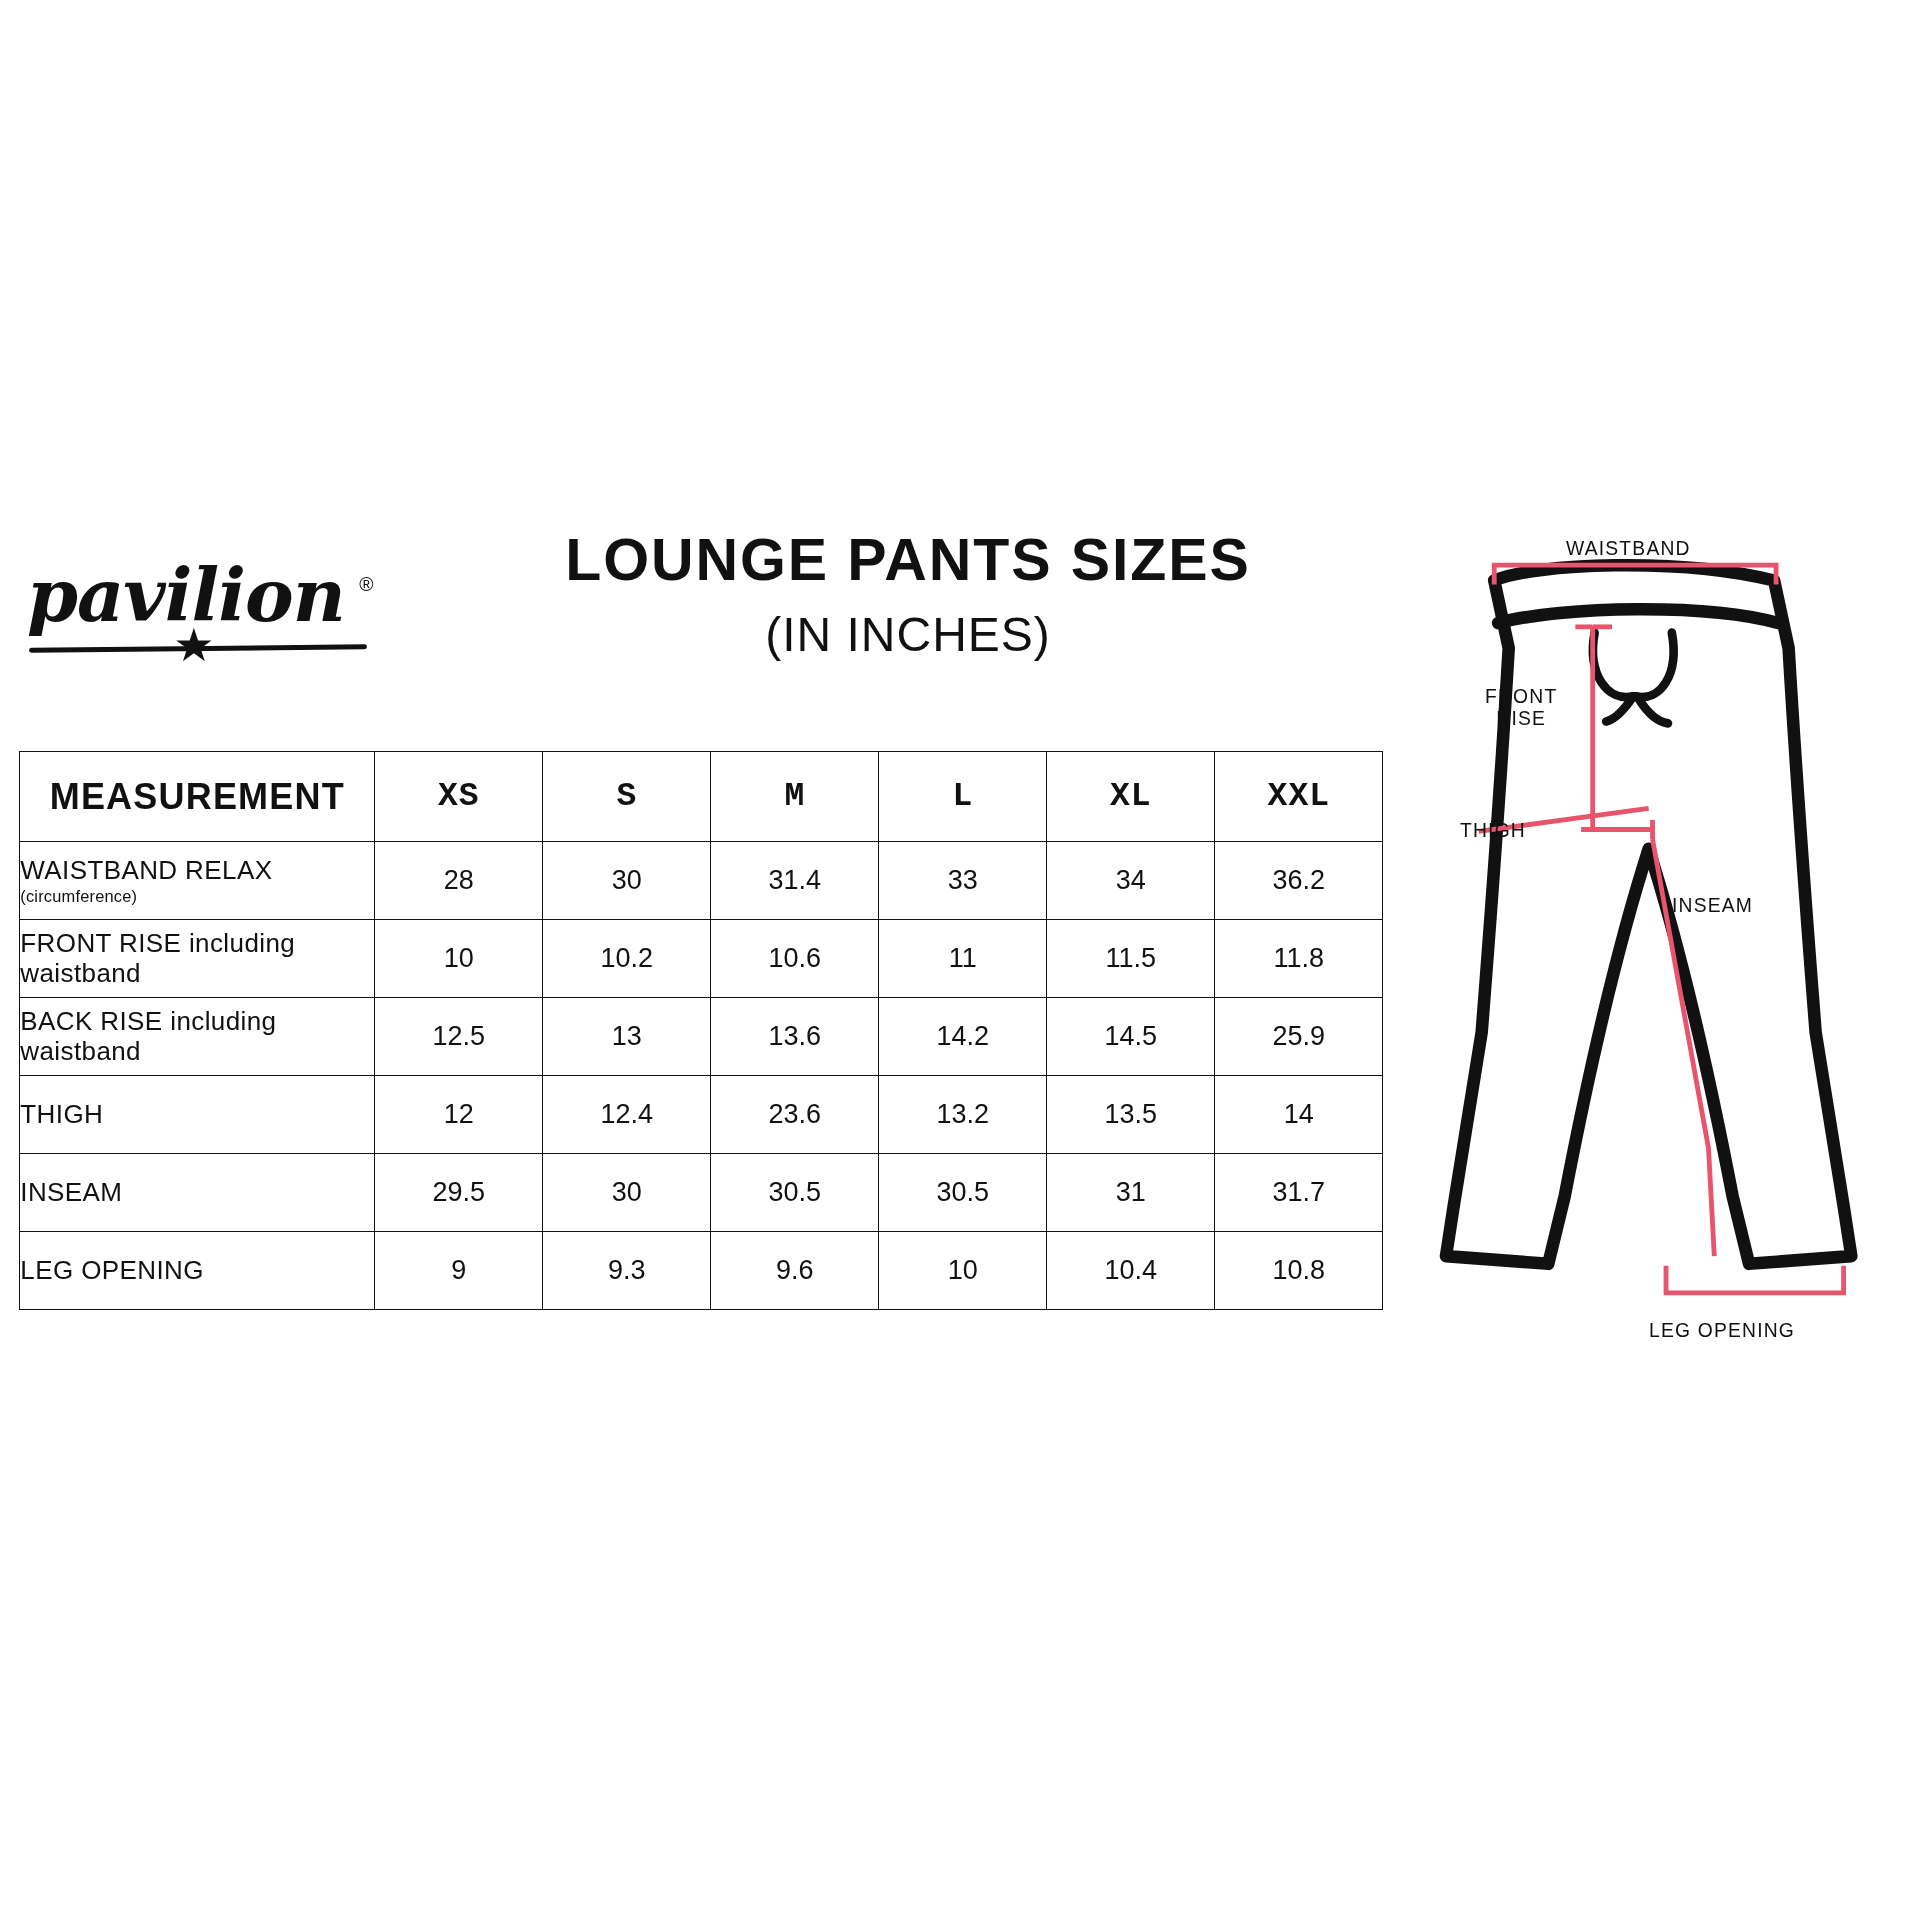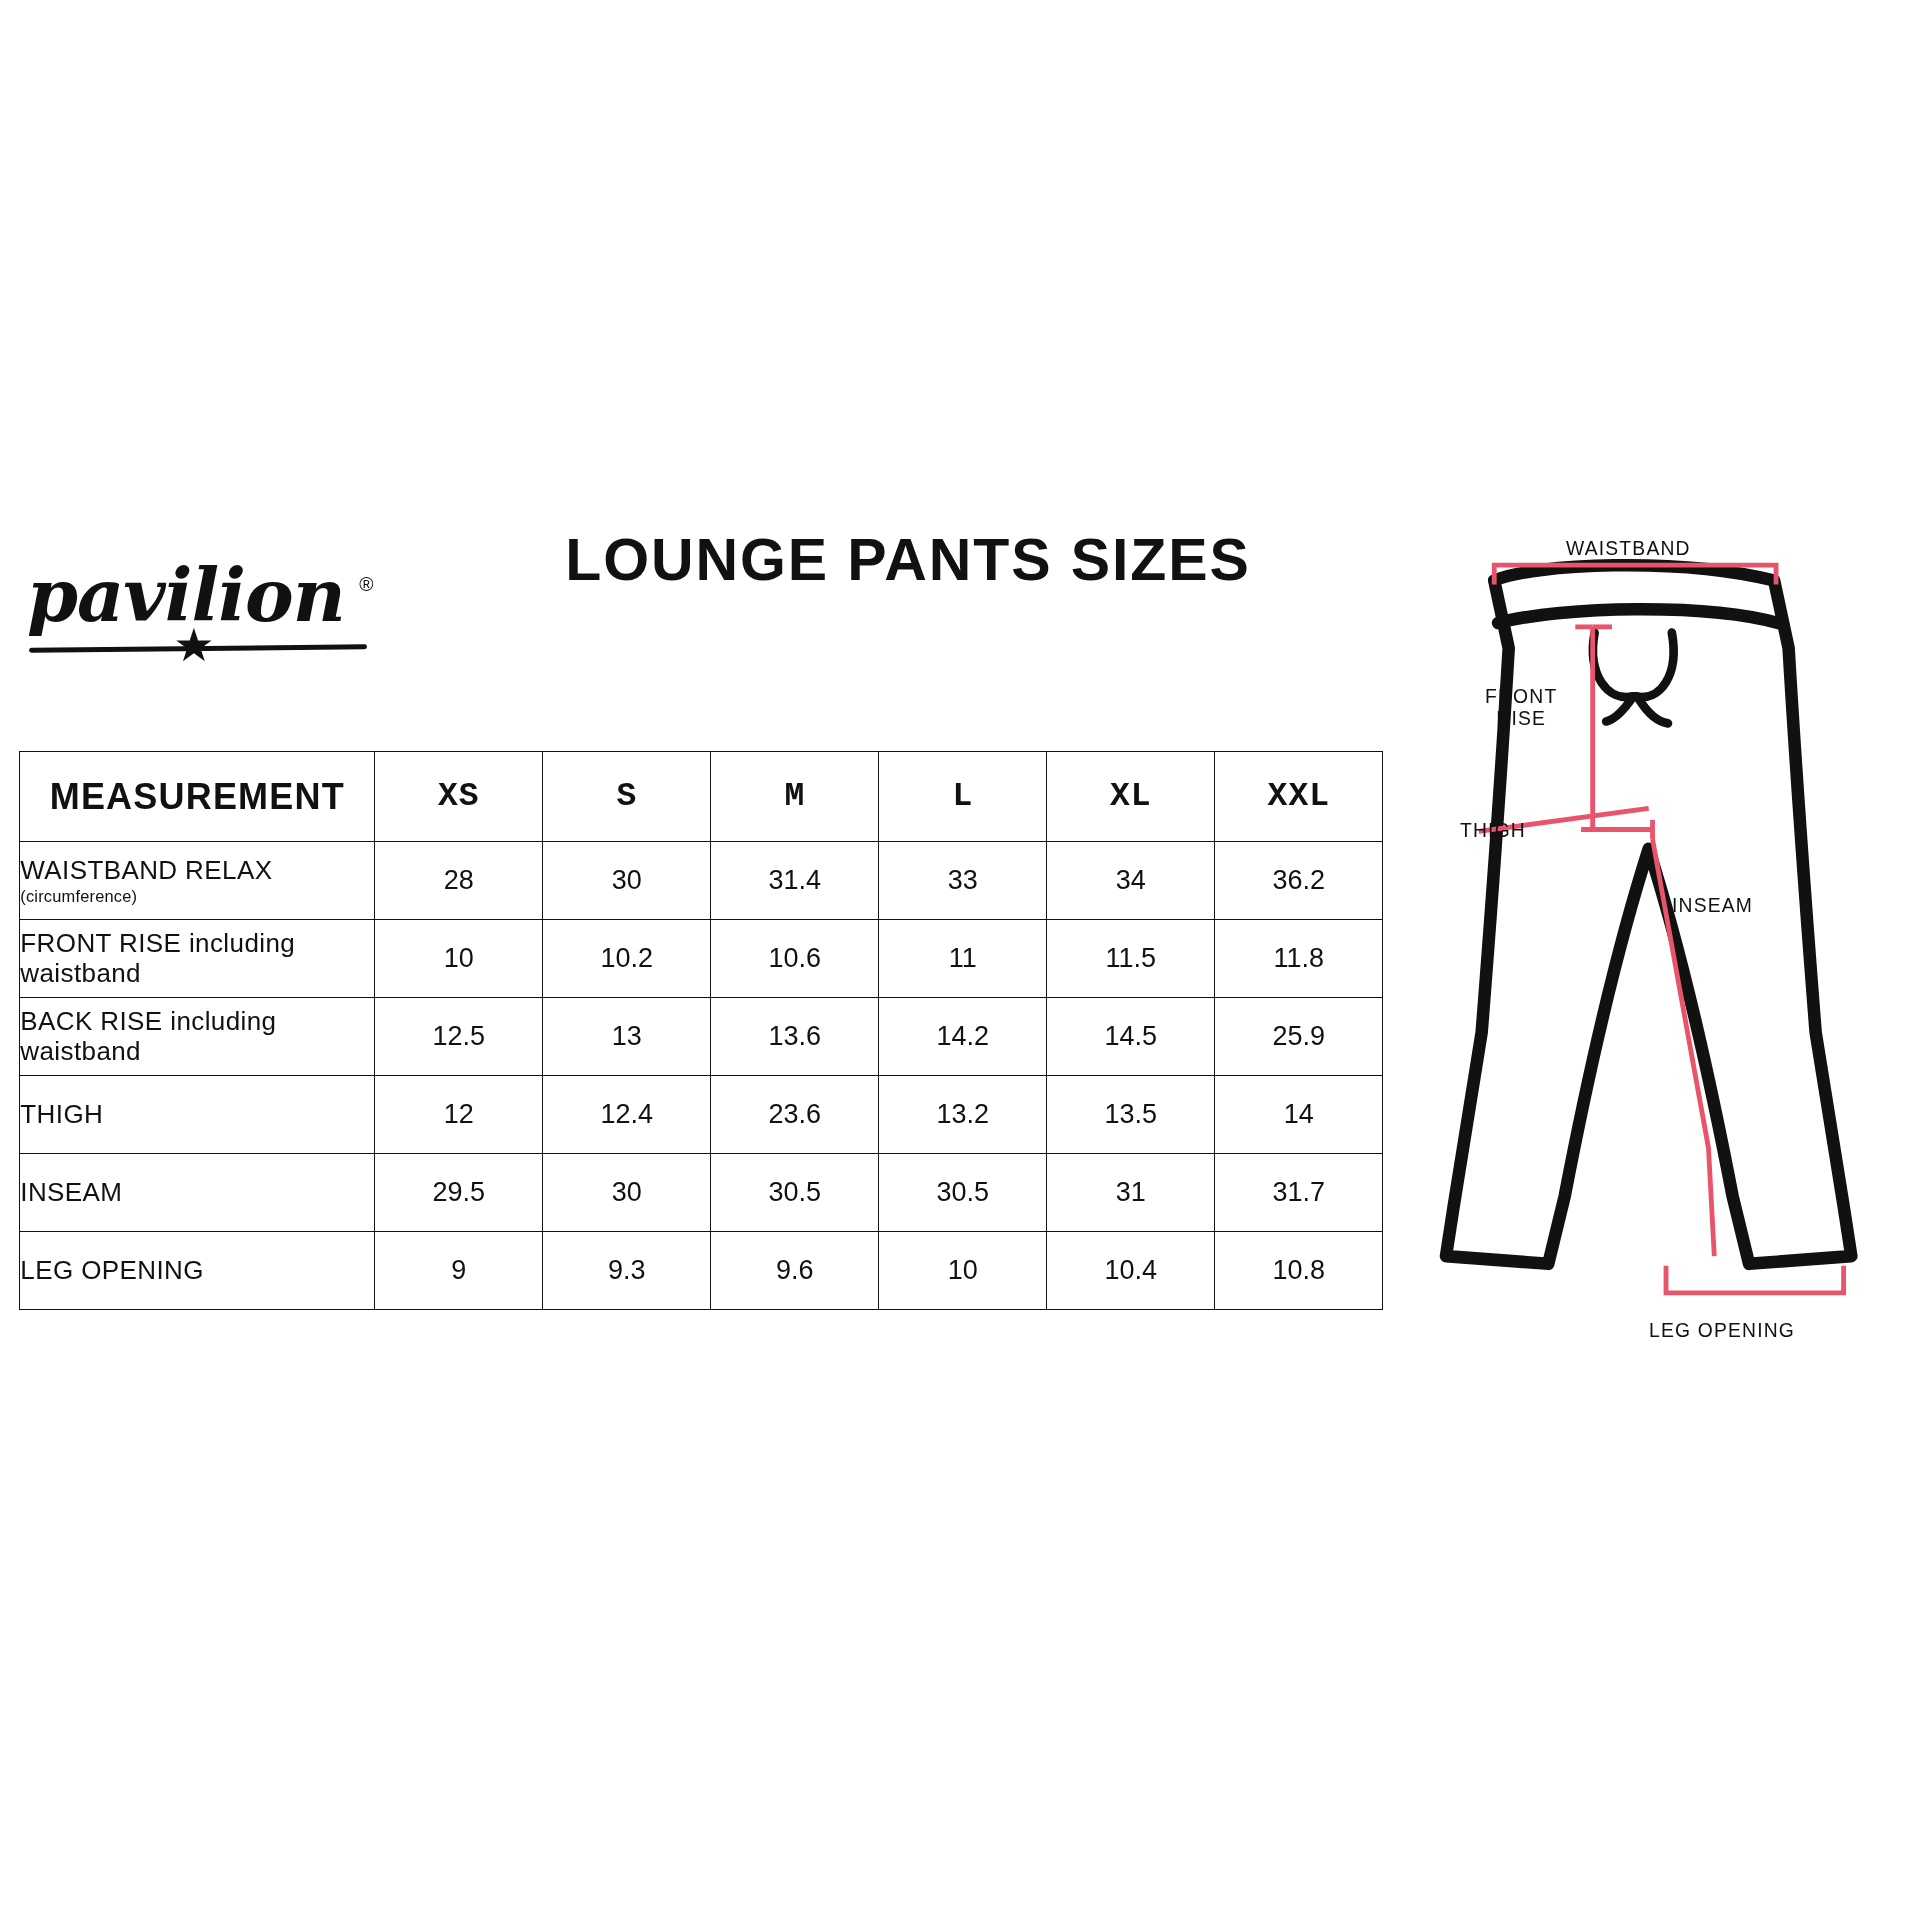--- a/index.html
+++ b/index.html
@@ -197,20 +197,21 @@
 
     <div class="brand">
       <div class="brand-word">pavilion</div>
       <div class="brand-reg">®</div>
       <div class="brand-underline"></div>
       <div class="brand-star">★</div>
     </div>
 
     <div class="title-block">
       <div class="main-title">LOUNGE PANTS SIZES</div>
+      <div class="sub-title">(IN INCHES)</div>
     </div>
   </div>
 
   <div class="table-wrap">
     <table class="size-table">
       <colgroup>
         <col class="col-label">
         <col class="col-size">
           <col class="col-size">
           <col class="col-size">

